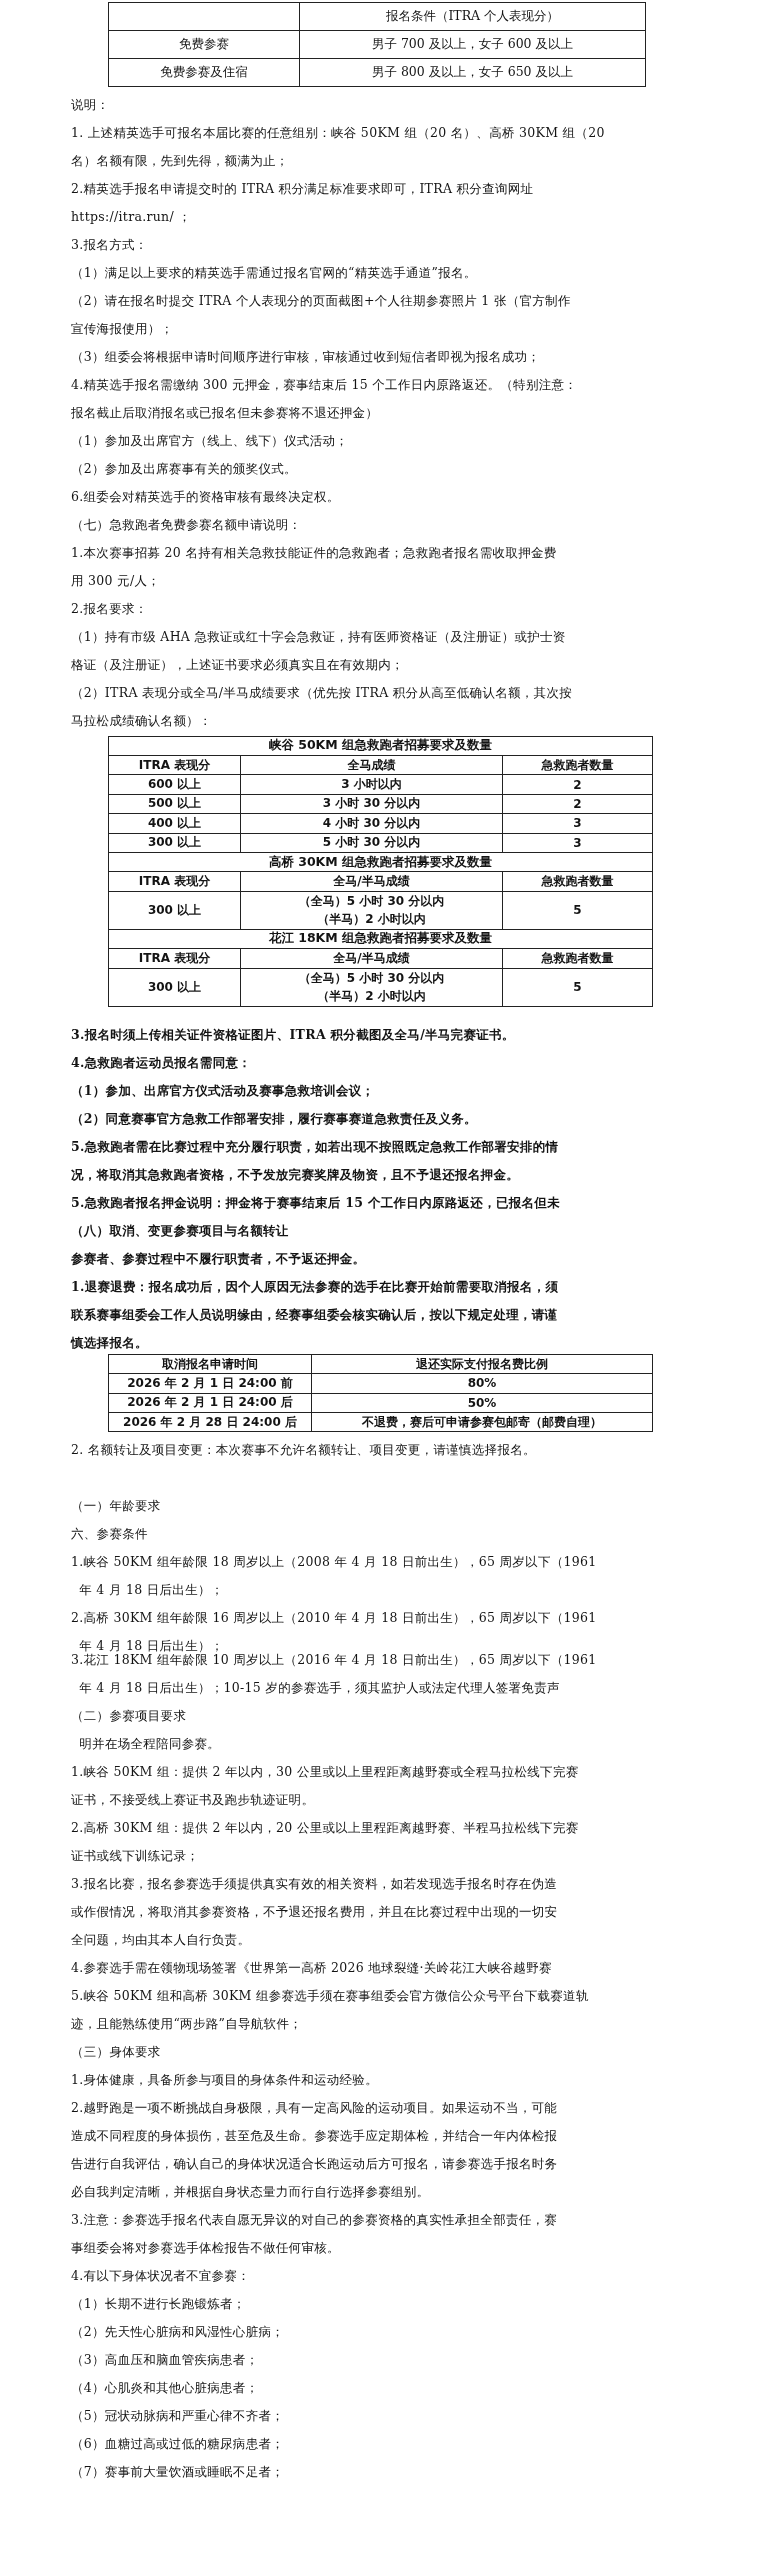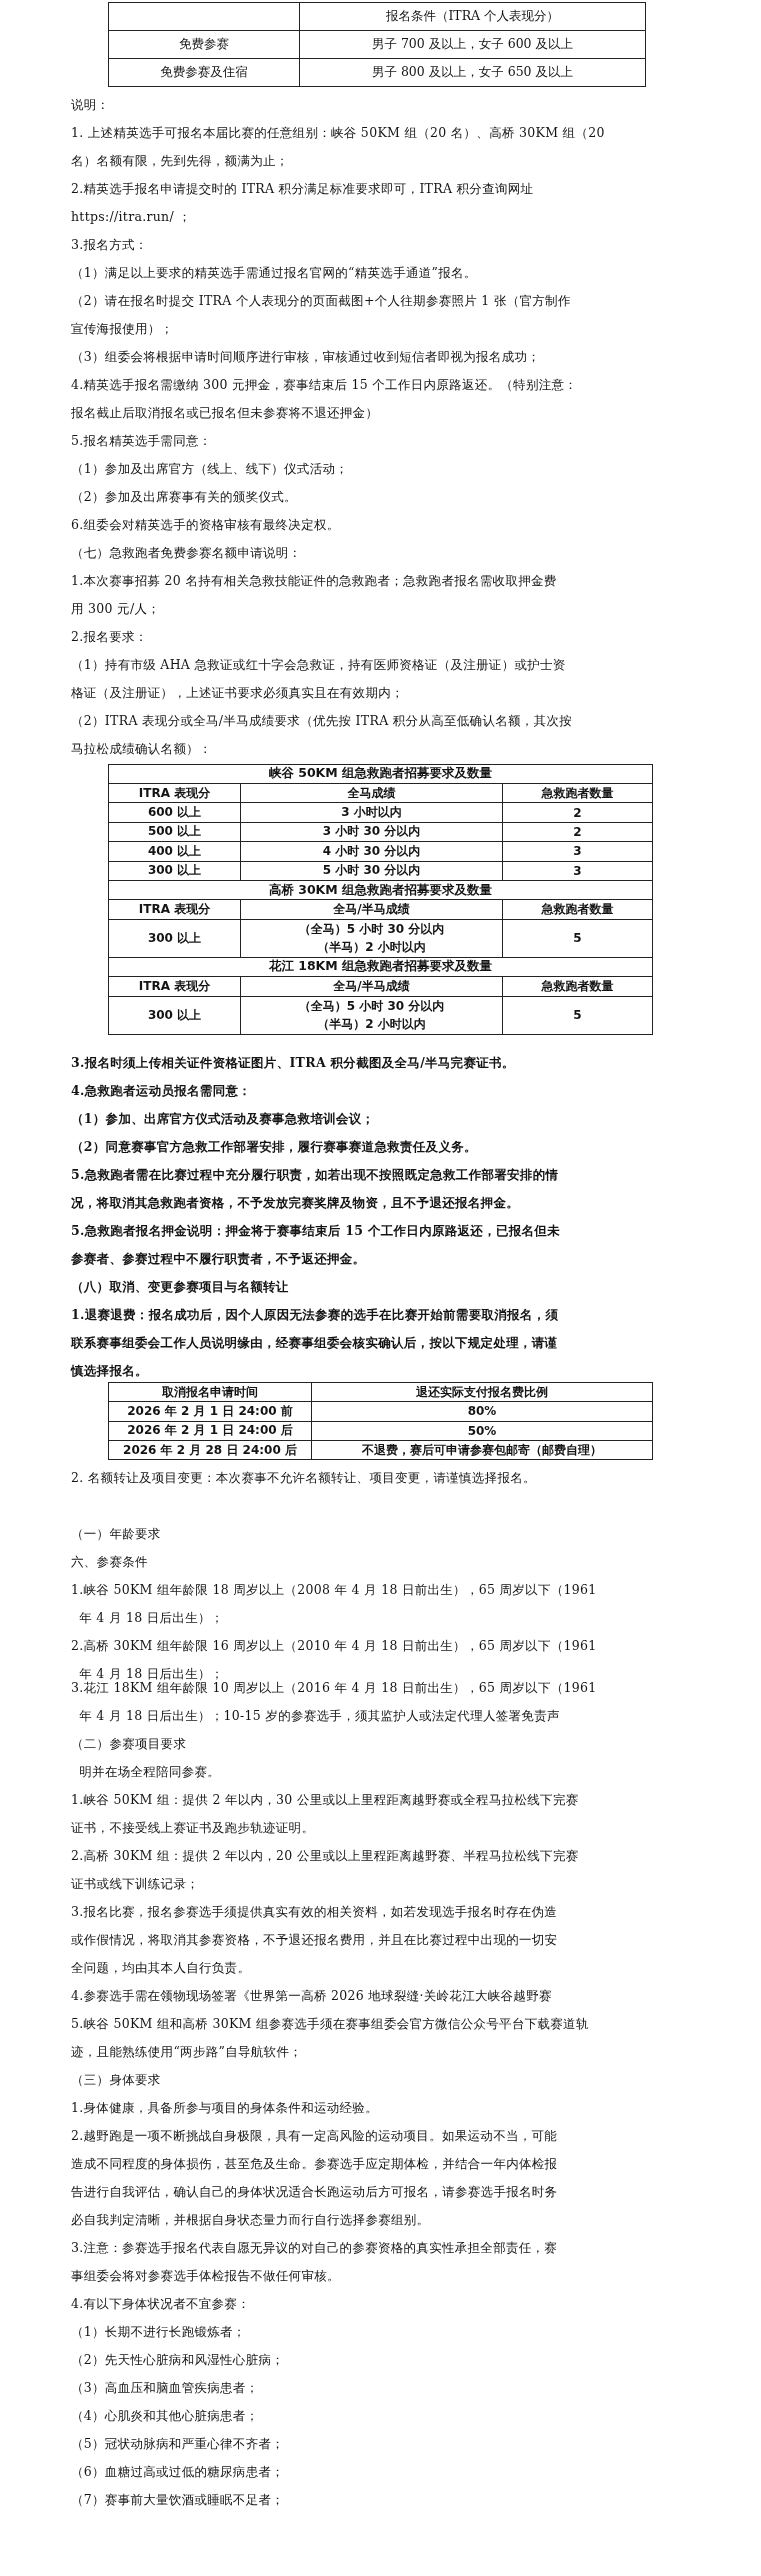--- a/index.html
+++ b/index.html
@@ -83,21 +83,20 @@
         <div class="line">名）名额有限，先到先得，额满为止；</div>
         <div class="line">2.精英选手报名申请提交时的 ITRA 积分满足标准要求即可，ITRA 积分查询网址</div>
         <div class="line">https://itra.run/ ；</div>
         <div class="line">3.报名方式：</div>
         <div class="line">（1）满足以上要求的精英选手需通过报名官网的“精英选手通道”报名。</div>
         <div class="line">（2）请在报名时提交 ITRA 个人表现分的页面截图+个人往期参赛照片 1 张（官方制作</div>
         <div class="line">宣传海报使用）；</div>
         <div class="line">（3）组委会将根据申请时间顺序进行审核，审核通过收到短信者即视为报名成功；</div>
         <div class="line">4.精英选手报名需缴纳 300 元押金，赛事结束后 15 个工作日内原路返还。（特别注意：</div>
         <div class="line">报名截止后取消报名或已报名但未参赛将不退还押金）</div>
-        <div class="line">5.报名精英选手需同意：</div>
         <div class="line">（1）参加及出席官方（线上、线下）仪式活动；</div>
         <div class="line">（2）参加及出席赛事有关的颁奖仪式。</div>
         <div class="line">6.组委会对精英选手的资格审核有最终决定权。</div>
         <div class="line">（七）急救跑者免费参赛名额申请说明：</div>
         <div class="line">1.本次赛事招募 20 名持有相关急救技能证件的急救跑者；急救跑者报名需收取押金费</div>
         <div class="line">用 300 元/人；</div>
         <div class="line">2.报名要求：</div>
         <div class="line">（1）持有市级 AHA 急救证或红十字会急救证，持有医师资格证（及注册证）或护士资</div>
         <div class="line">格证（及注册证），上述证书要求必须真实且在有效期内；</div>
         <div class="line">（2）ITRA 表现分或全马/半马成绩要求（优先按 ITRA 积分从高至低确认名额，其次按</div>
@@ -171,22 +170,22 @@
     </table>
 
     <div class="block-rescue-notes">
         <div class="line">3.报名时须上传相关证件资格证图片、ITRA 积分截图及全马/半马完赛证书。</div>
         <div class="line">4.急救跑者运动员报名需同意：</div>
         <div class="line">（1）参加、出席官方仪式活动及赛事急救培训会议；</div>
         <div class="line">（2）同意赛事官方急救工作部署安排，履行赛事赛道急救责任及义务。</div>
         <div class="line">5.急救跑者需在比赛过程中充分履行职责，如若出现不按照既定急救工作部署安排的情</div>
         <div class="line">况，将取消其急救跑者资格，不予发放完赛奖牌及物资，且不予退还报名押金。</div>
         <div class="line">5.急救跑者报名押金说明：押金将于赛事结束后 15 个工作日内原路返还，已报名但未</div>
+        <div class="line">（八）取消、变更参赛项目与名额转让</div>
         <div class="line">参赛者、参赛过程中不履行职责者，不予返还押金。</div>
-        <div class="line">（八）取消、变更参赛项目与名额转让</div>
         <div class="line">1.退赛退费：报名成功后，因个人原因无法参赛的选手在比赛开始前需要取消报名，须</div>
         <div class="line">联系赛事组委会工作人员说明缘由，经赛事组委会核实确认后，按以下规定处理，请谨</div>
         <div class="line">慎选择报名。</div>
       </div>
 
     <table class="t3">
       <colgroup>
           <col class="c1">
           <col class="c2">
         </colgroup>

